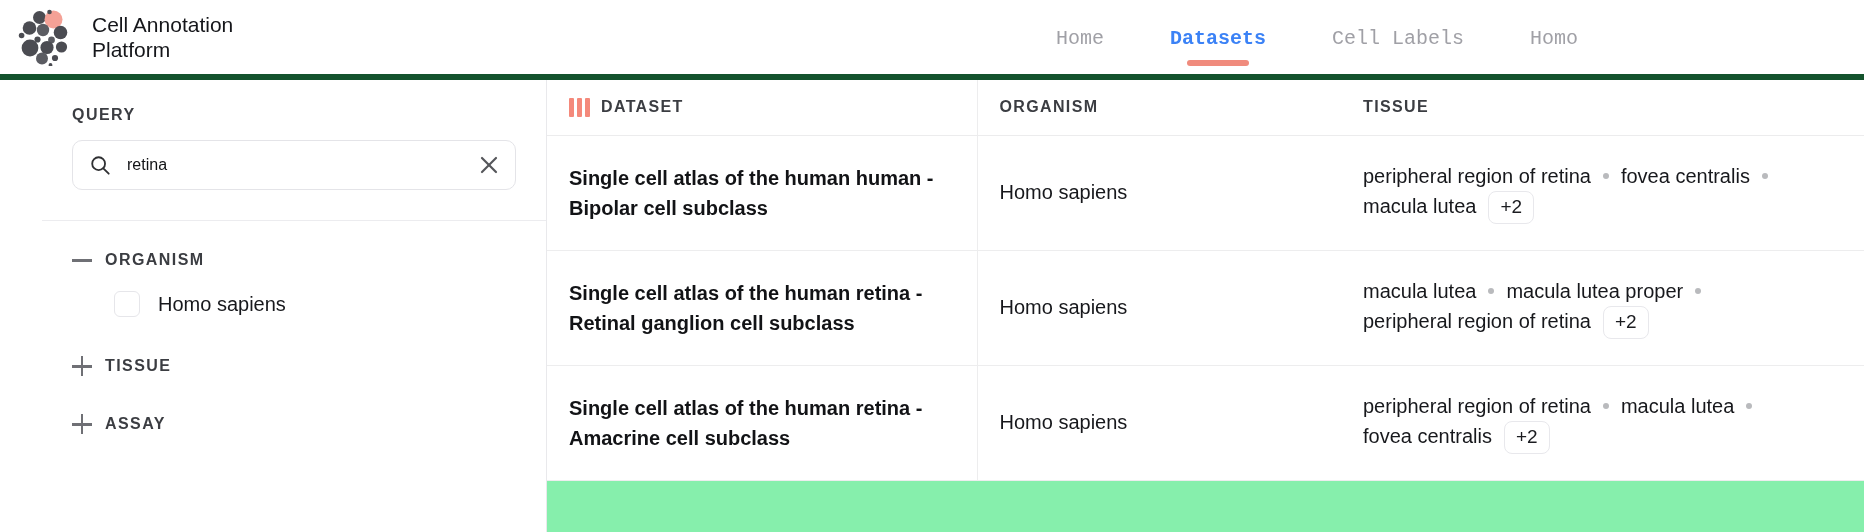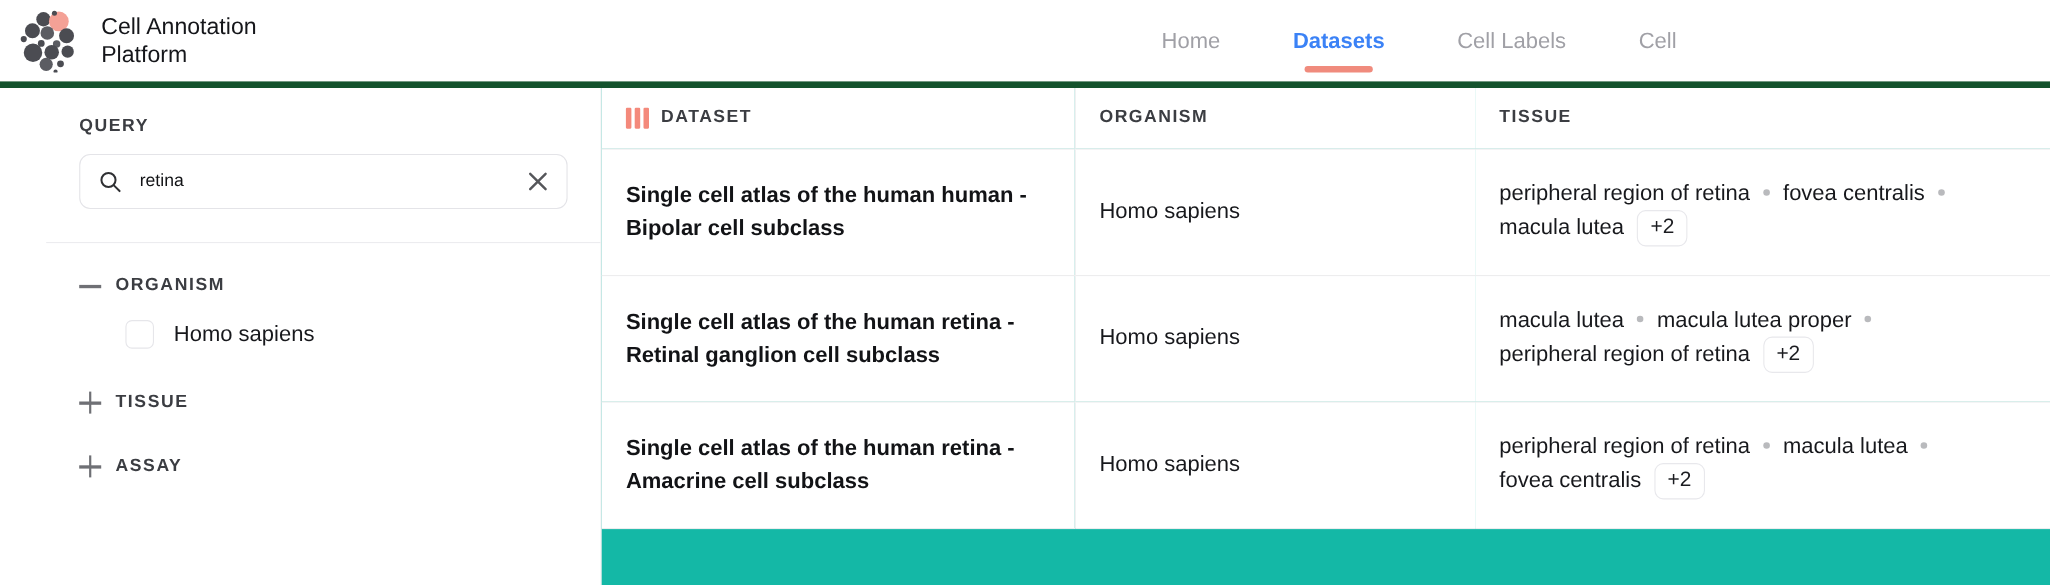--- a/index.html
+++ b/index.html
@@ -36,20 +36,21 @@
   }
 
   .nav {
     position: absolute;
     left: 1056px;
     top: 0;
     height: 80px;
     display: flex;
     align-items: center;
     gap: 66px;
+    font-family: Liberation Mono, monospace;
   }
   .nav-item {
     position: relative;
     font-size: 20px;
     color: #a0a0a6;
     cursor: pointer;
     padding-bottom: 4px;
     white-space: nowrap;
   }
   .nav-item.active { color: #3b82f6; font-weight: bold; }
@@ -158,21 +159,21 @@
     border-radius: 6px;
     background: #fff;
   }
   .facet-option-label { font-size: 20px; color: #17181c; }
 
   .facet-sp-1 { margin-top: 22px; }
   .facet-sp-2 { margin-top: 32px; }
   .facet-sp-3 { margin-top: 24px; }
 
   
-  .main { flex: 1; min-width: 0; background: #14b8a6; }
+  .main { flex: 1; min-width: 0; background: #86efac; }
   .tbl { width: 100%; border-collapse: collapse; table-layout: fixed; }
   .tbl col.c-dataset  { width: 430px; }
   .tbl col.c-organism { width: 364px; }
   .tbl col.c-tissue   { width: 565px; }
 
   .tbl thead th {
     height: 55px;
     vertical-align: middle;
     text-align: left;
     font-size: 16px;
@@ -253,21 +254,21 @@
         <circle cx="37" cy="50" r="3.1" fill="#4b4c52"></circle>
         <circle cx="32.5" cy="57" r="1.9" fill="#4b4c52"></circle>
       </svg>
       <div class="brand-name">Cell Annotation Platform</div>
     </div>
 
     <div class="nav">
       <div class="nav-item">Home</div>
       <div class="nav-item active">Datasets</div>
       <div class="nav-item">Cell Labels</div>
-      <div class="nav-item">Cell</div>
+      <div class="nav-item">Homo</div>
     </div>
   </div>
 
   <div class="body">
 
     <div class="sidebar">
 
       <div class="side-section">
         <div class="side-label">QUERY</div>
         <div class="search-wrap">

